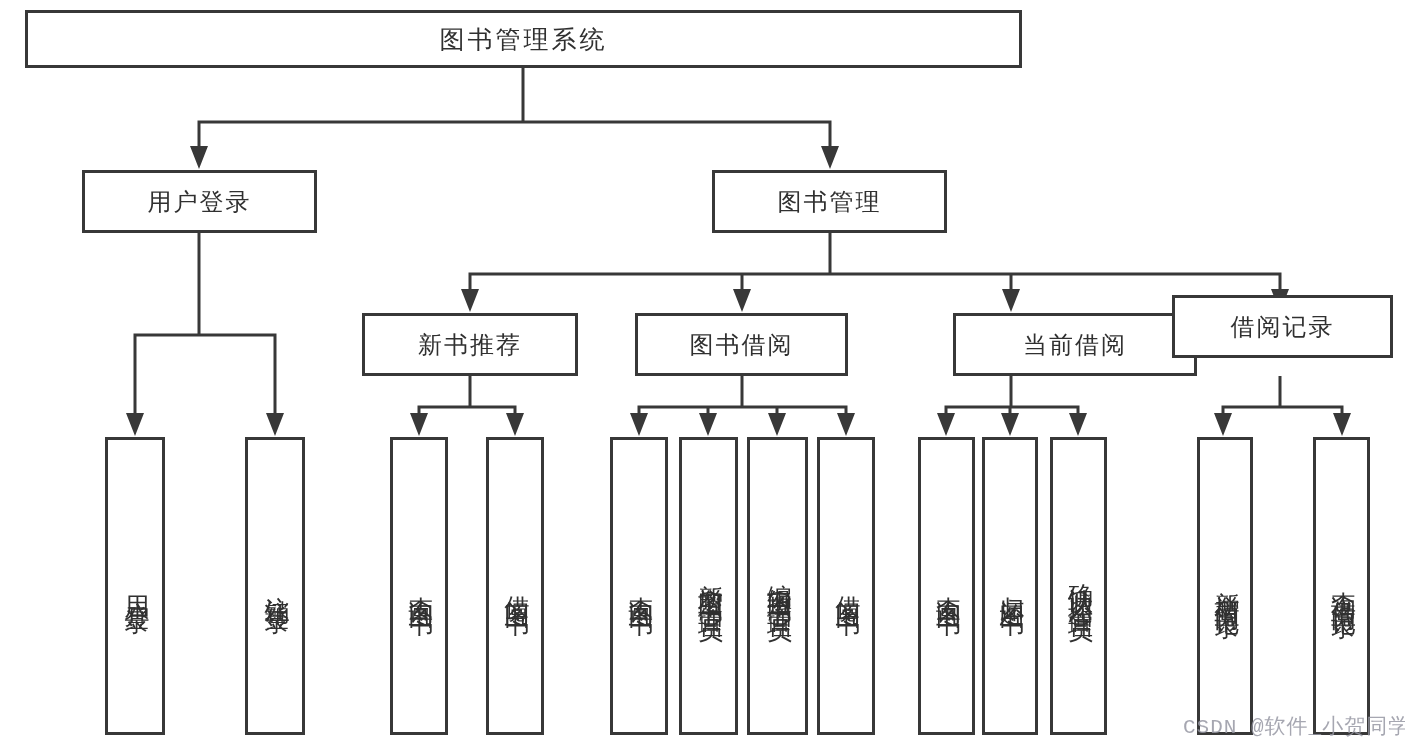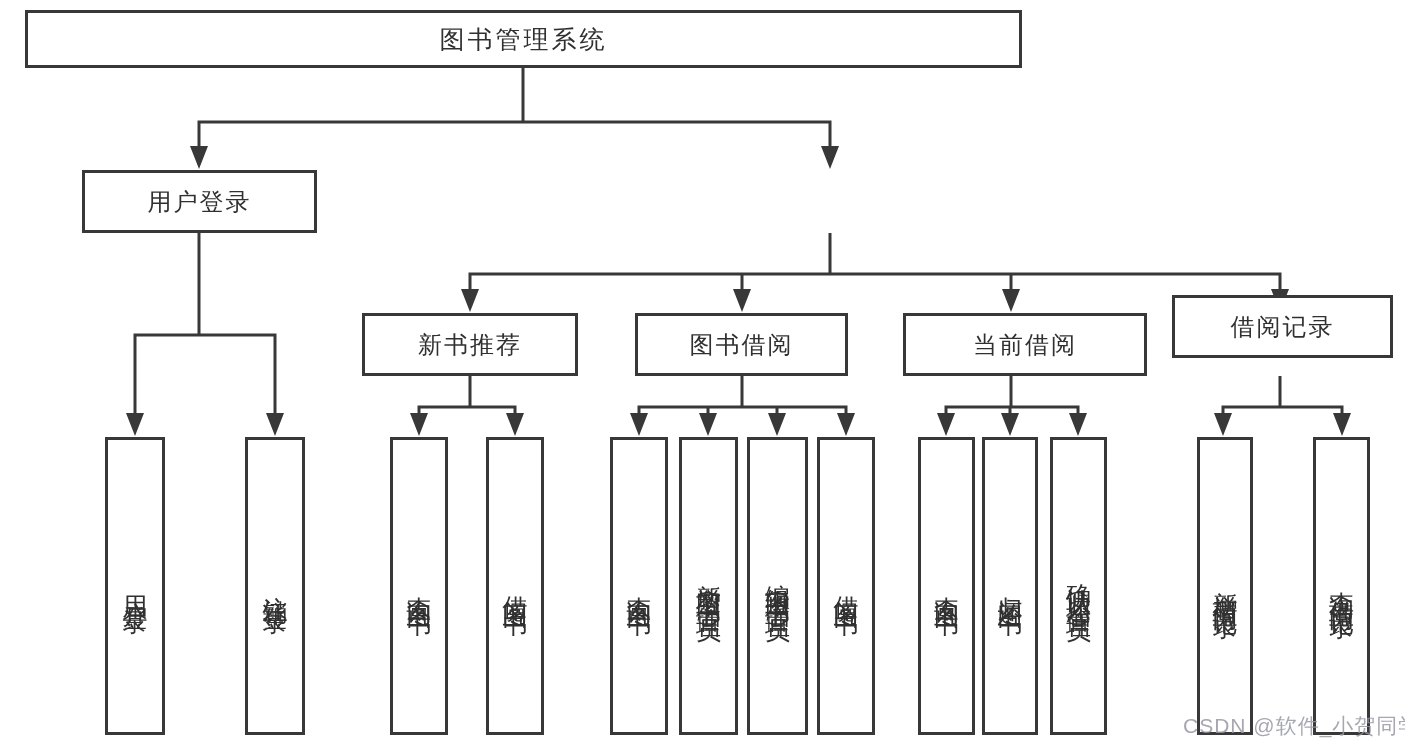--- a/index.html
+++ b/index.html
@@ -1,21 +1,21 @@
 <!DOCTYPE html>
 <html><head>
 <meta charset="utf-8">
 <style>
   html, body { margin: 0; padding: 0; background: #ffffff; }
   .stage {
     position: relative;
     width: 1405px;
     height: 747px;
     background: #ffffff;
-    font-family: Liberation Sans, sans-serif;
+    font-family: Liberation Mono, monospace;
     overflow: hidden;
     border-radius: 7px;
   }
   svg.connectors {
     position: absolute;
     left: 0; top: 0;
     width: 1405px; height: 747px;
     z-index: 1;
   }
   .box {
@@ -112,24 +112,25 @@
          M946,436 L937,413 L955,413 Z
          M1010,436 L1001,413 L1019,413 Z
          M1078,436 L1069,413 L1087,413 Z
          M1223,436 L1214,413 L1232,413 Z
          M1342,436 L1333,413 L1351,413 Z"></path>
   </svg>
 
   <div class="box hbox title-box" style="left:25px; top:10px; width:997px; height:58px;">图书管理系统</div>
 
   <div class="box hbox" style="left:82px; top:170px; width:235px; height:63px;">用户登录</div>
+  <div class="box hbox" style="left:712px; top:170px; width:235px; height:63px;">图书管理</div>
 
   <div class="box hbox" style="left:362px; top:313px; width:216px; height:63px;text-align:center;">新书推荐</div>
   <div class="box hbox" style="left:635px; top:313px; width:213px; height:63px;">图书借阅</div>
-  <div class="box hbox" style="left:903px; top:313px; width:244px; height:63px;">当前借阅</div>
+  <div class="box hbox" style="left:953px; top:313px; width:244px; height:63px;">当前借阅</div>
   <div class="box hbox" style="left:1172px; top:295px; width:221px; height:63px;">借阅记录</div>
 
   <div class="box vbox" style="left:105px; top:437px; width:60px; height:298px;">用户登录</div>
   <div class="box vbox" style="left:245px; top:437px; width:60px; height:298px;">注销登录</div>
 
   <div class="box vbox" style="left:390px; top:437px; width:58px; height:298px;">查询图书</div>
   <div class="box vbox" style="left:486px; top:437px; width:58px; height:298px;">借阅图书</div>
 
   <div class="box vbox" style="left:610px; top:437px; width:58px; height:298px;">查询图书</div>
   <div class="box vbox" style="left:679px; top:437px; width:59px; height:298px;">新增图书（管理员）</div>

